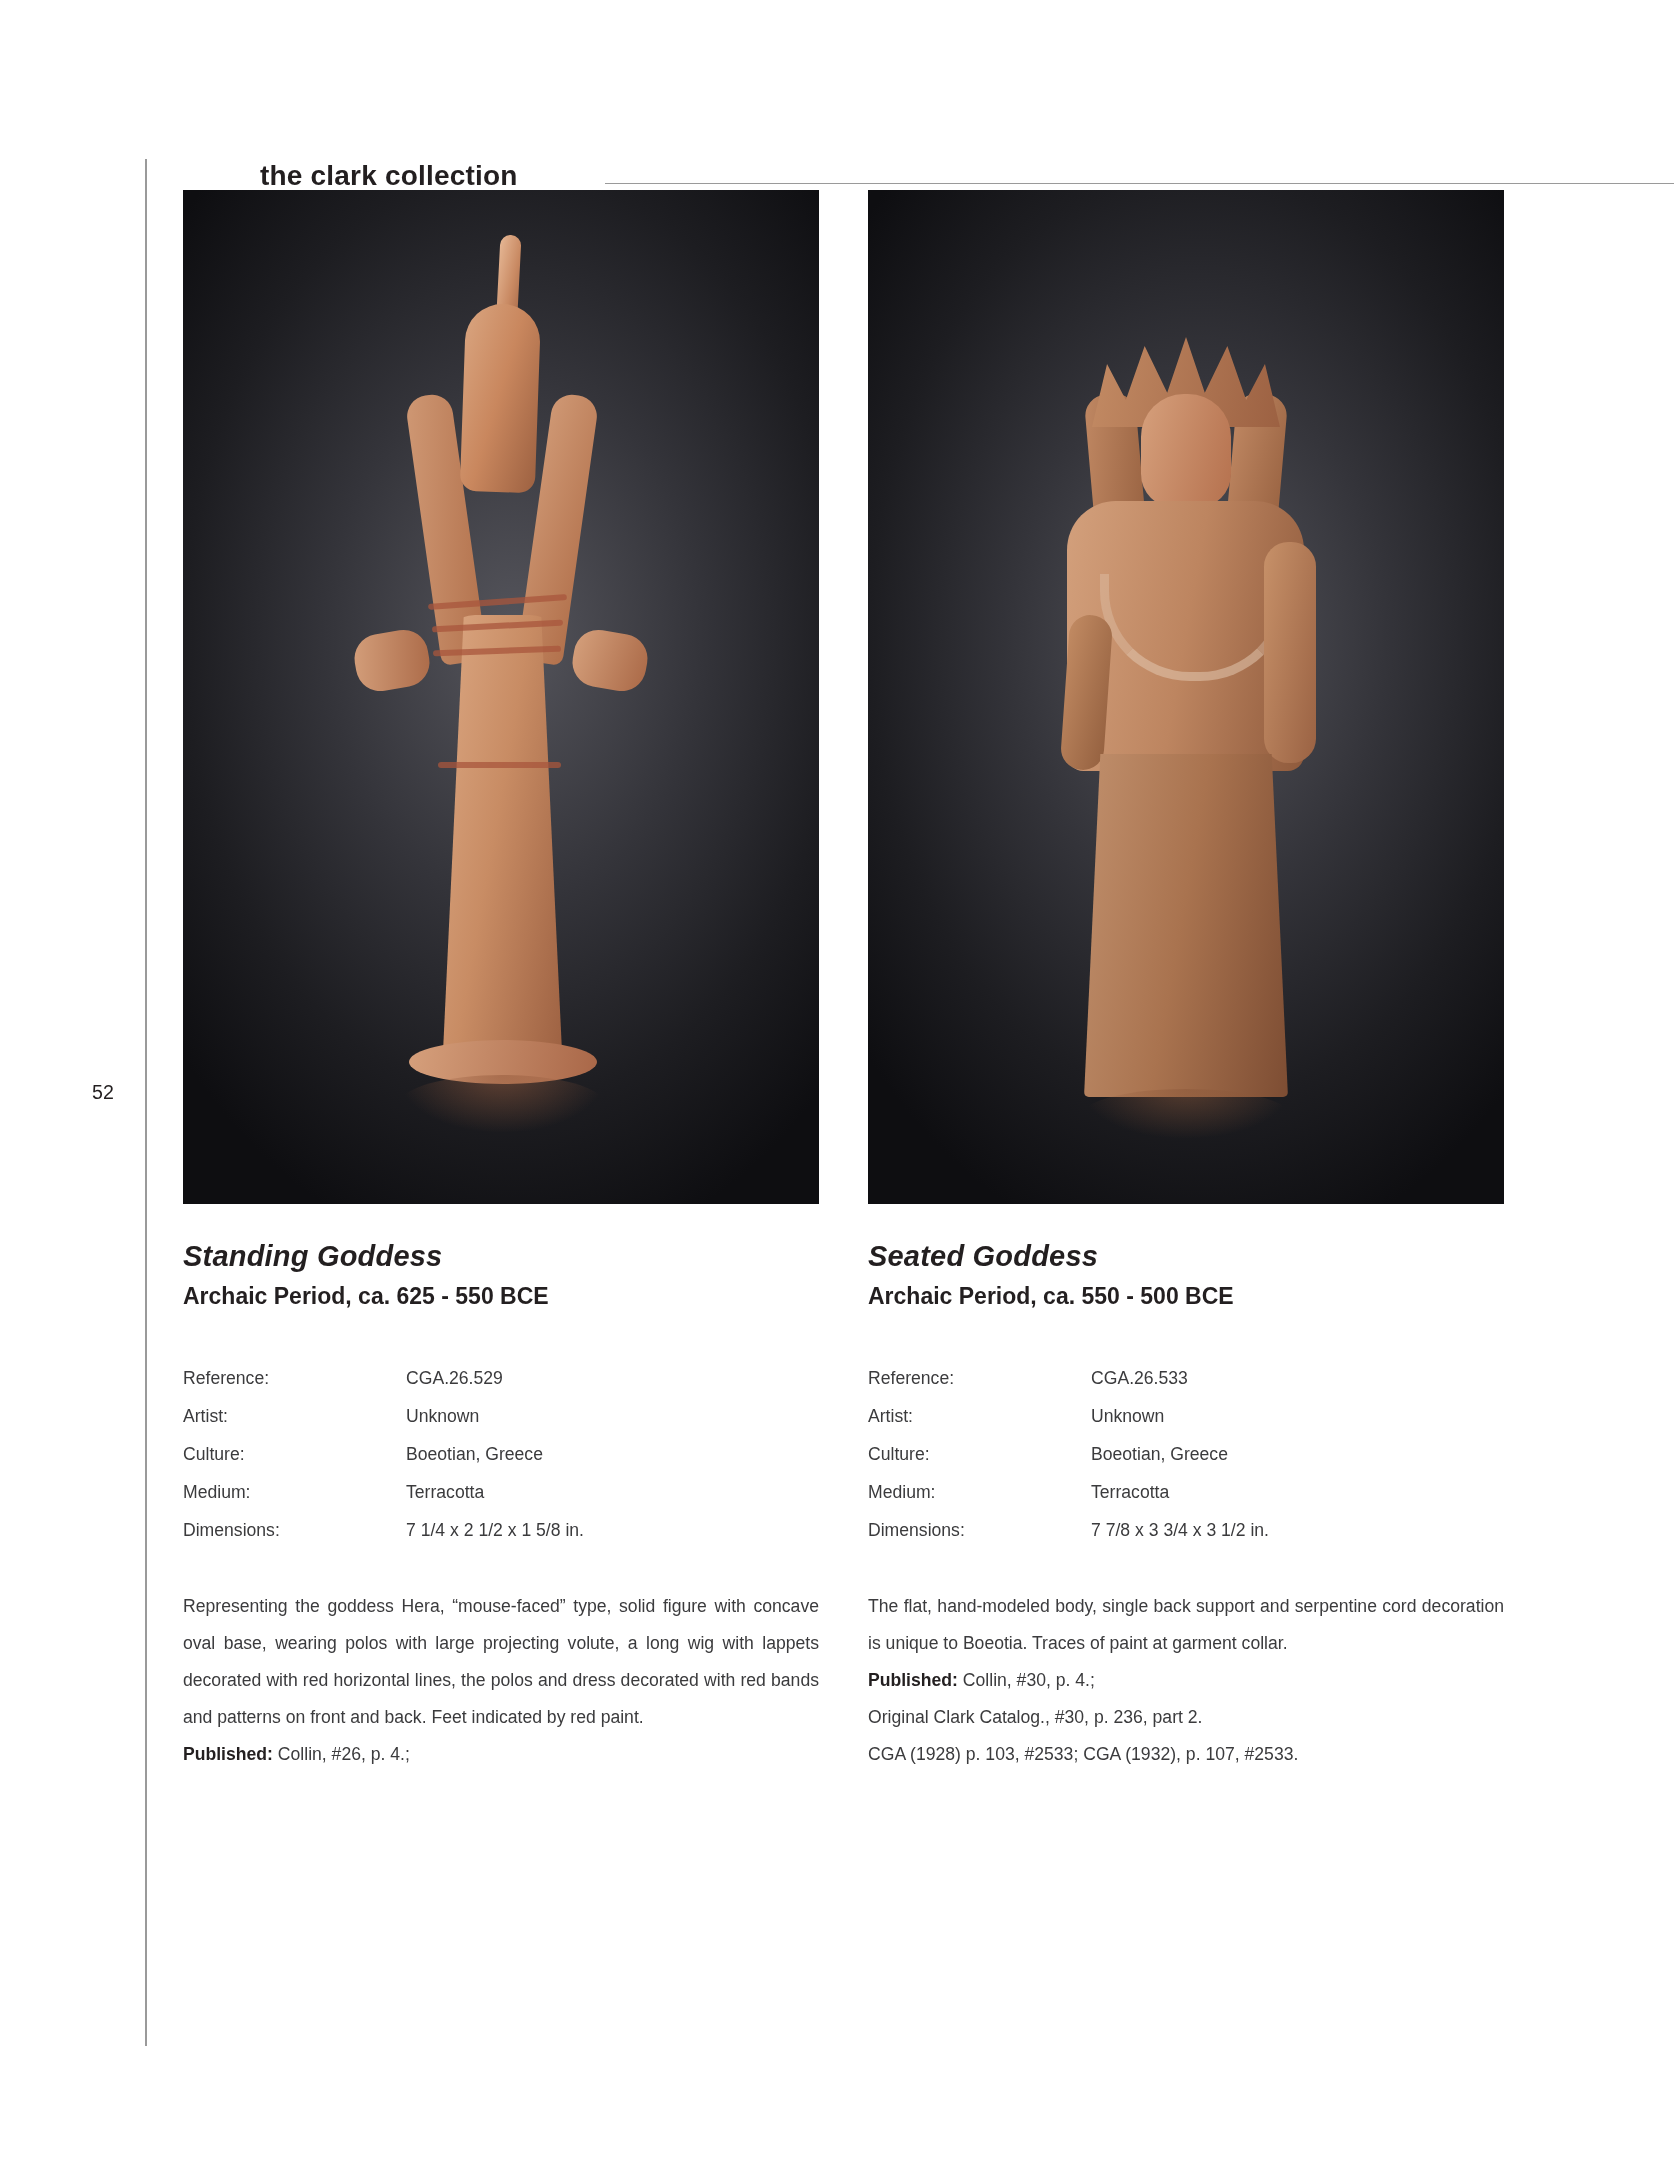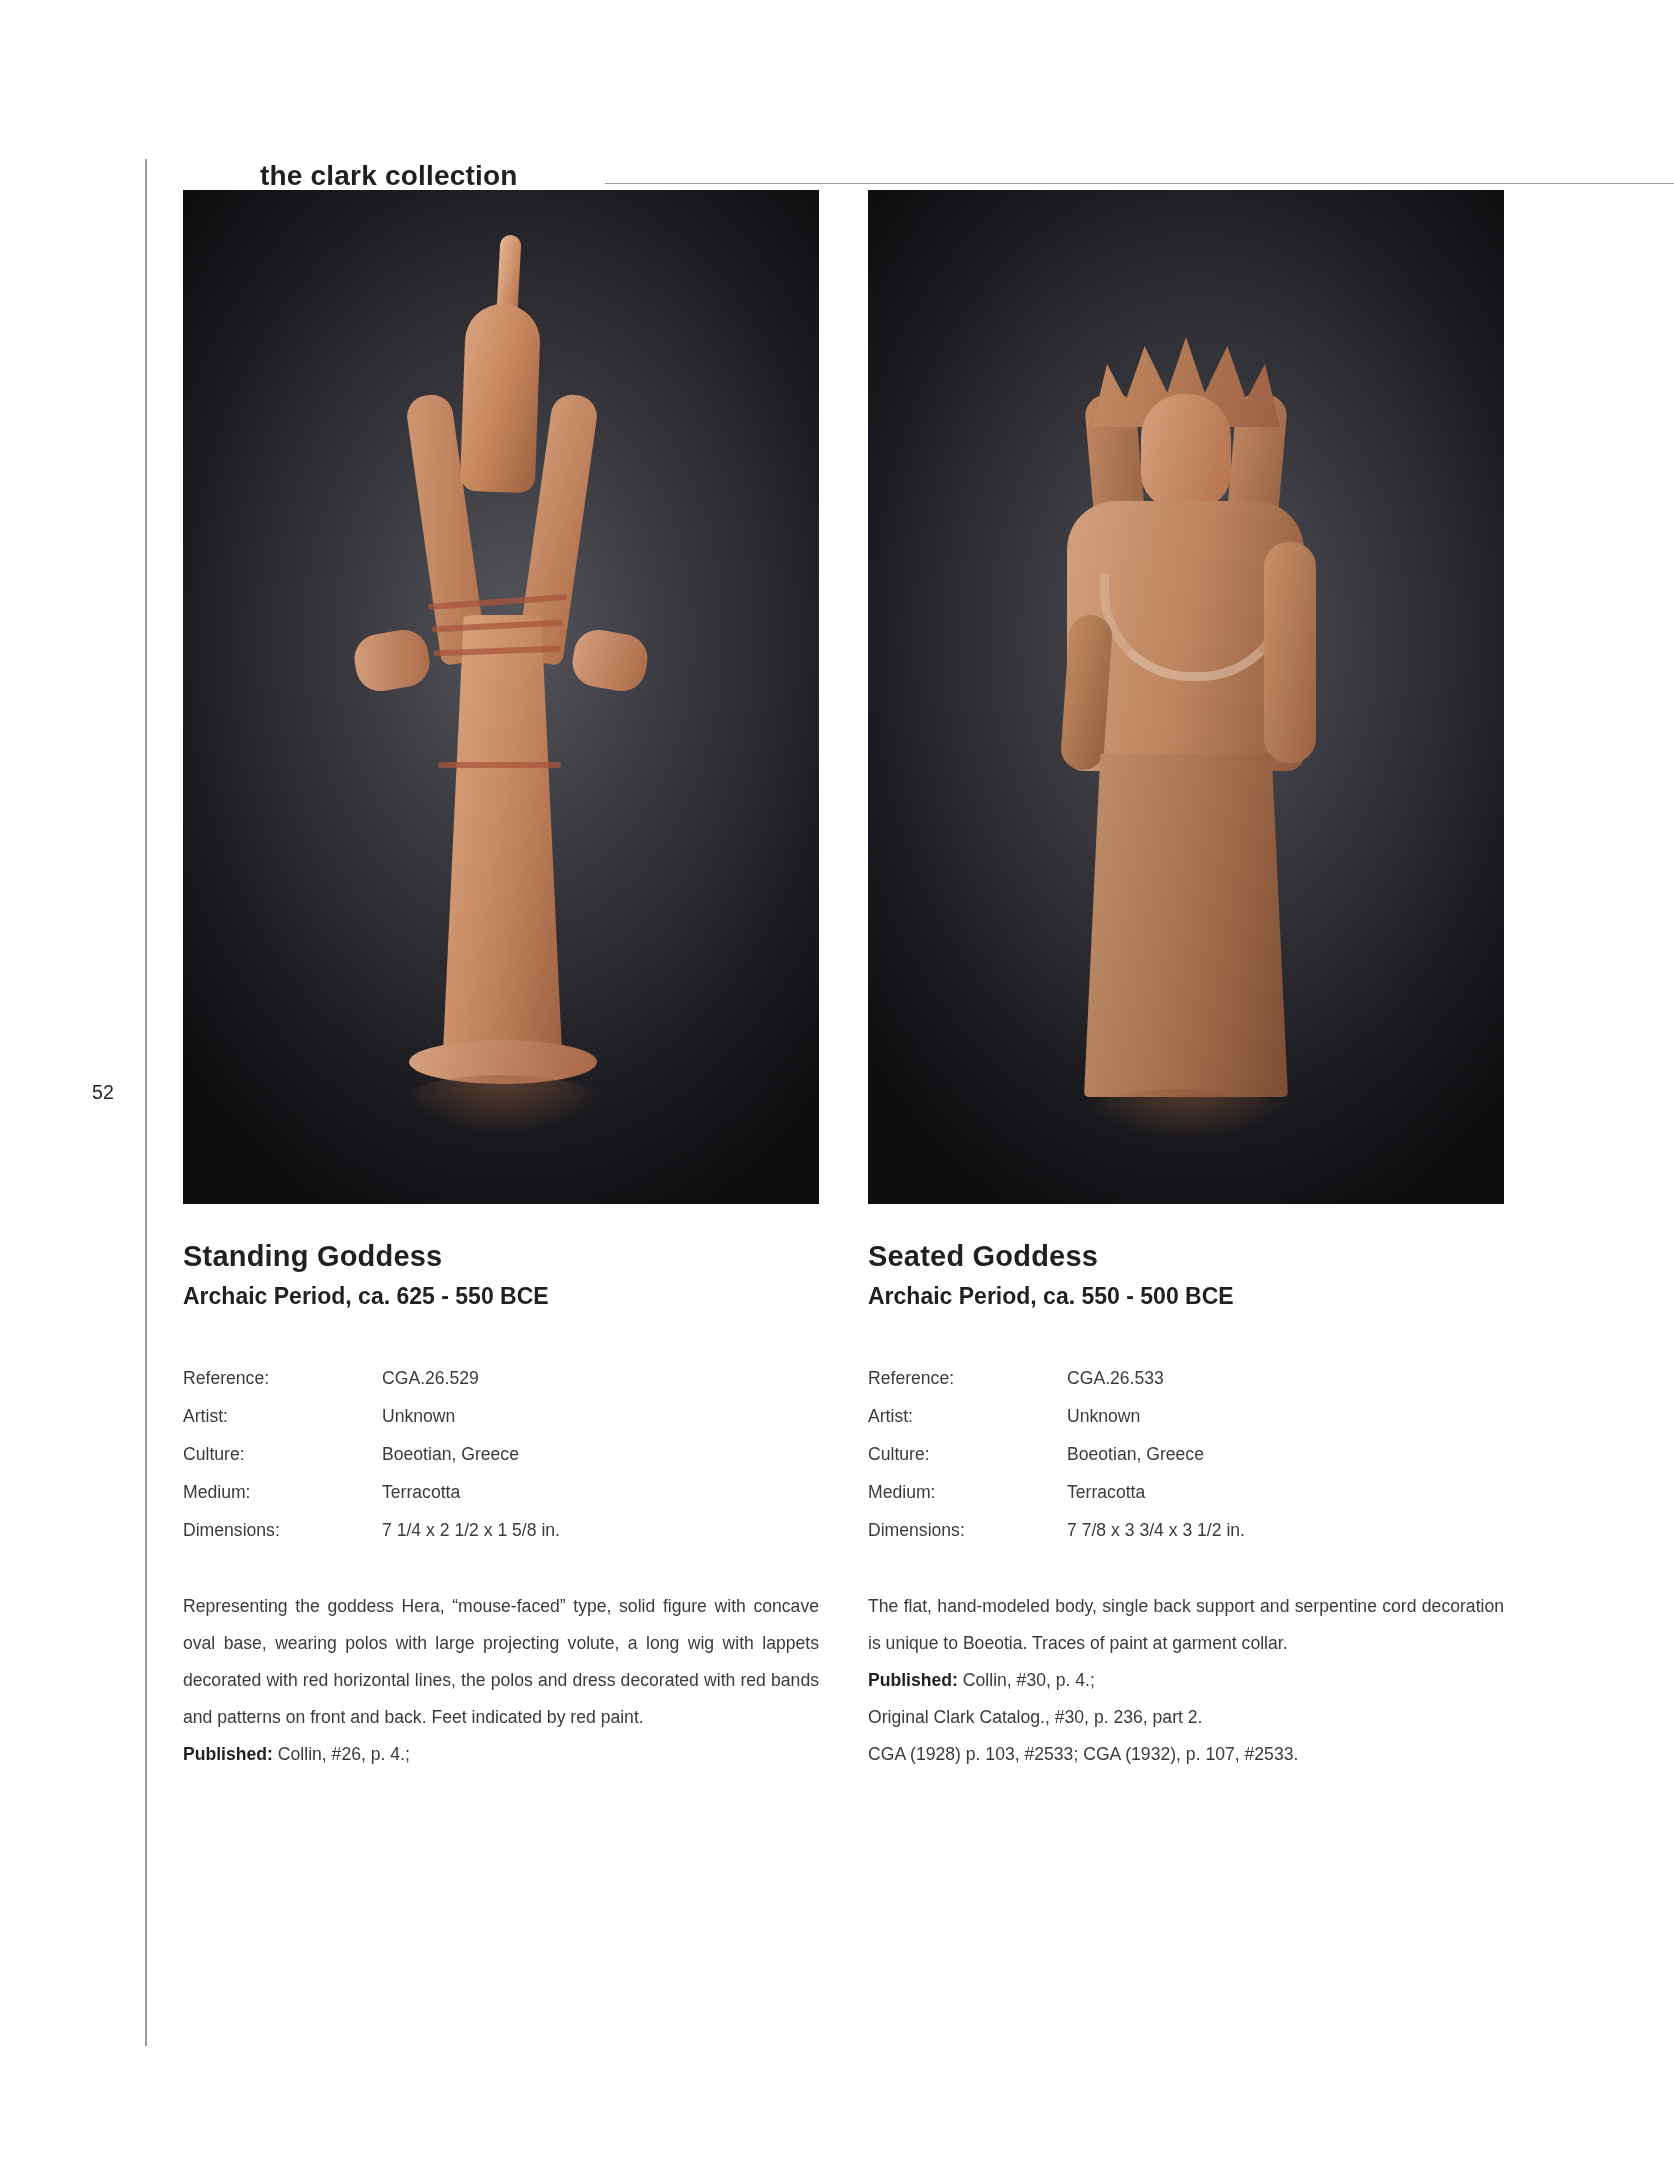--- a/index.html
+++ b/index.html
@@ -200,34 +200,35 @@
     border-radius: 50%;
   }
 
   
   .obj-title {
     margin-top: 36px;
     font-size: 29px;
     font-weight: bold;
     letter-spacing: 0.2px;
     color: #231f20;
+    font-style: italic;
   }
   .obj-period {
     margin-top: 9.8px;
     font-size: 23px;
     font-weight: bold;
     color: #231f20;
   }
   .meta {
     margin-top: 49px;
     font-size: 17.6px;
     line-height: 38px;
     color: #3b3b3d;
   }
-  .meta-row { display: flex; }
+  .meta-row { display: flex; gap: 24px; }
   .meta-label { width: 199px; flex: 0 0 199px; }
   .meta-value { flex: 1 1 auto; }
 
   .desc {
     margin-top: 39px;
     font-size: 17.6px;
     line-height: 37px;
     color: #3b3b3d;
     text-align: justify;
   }

